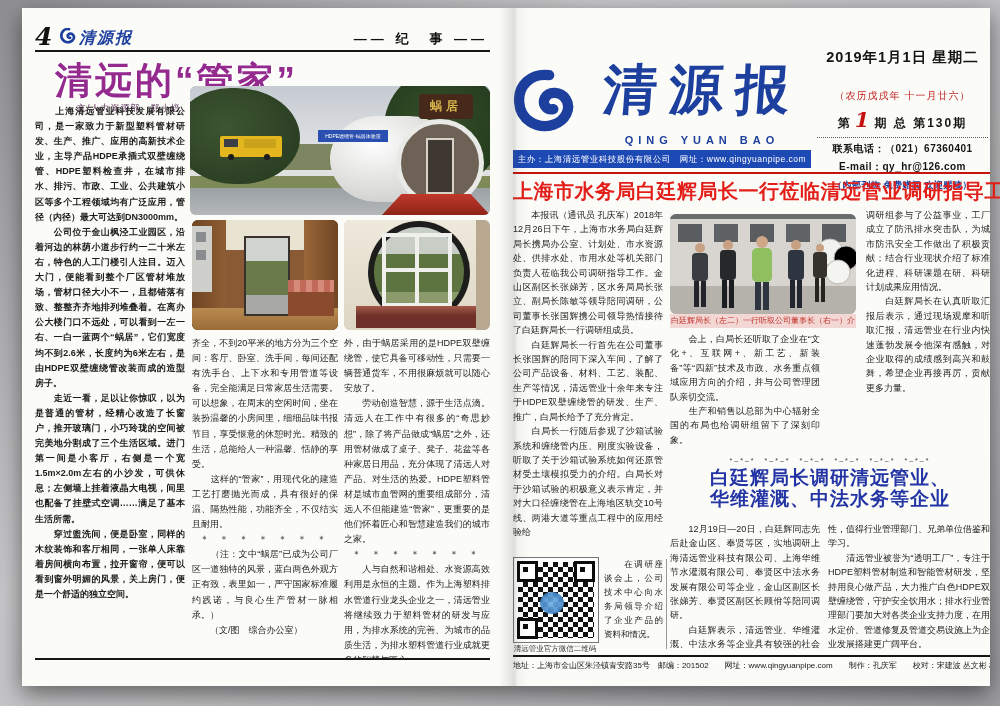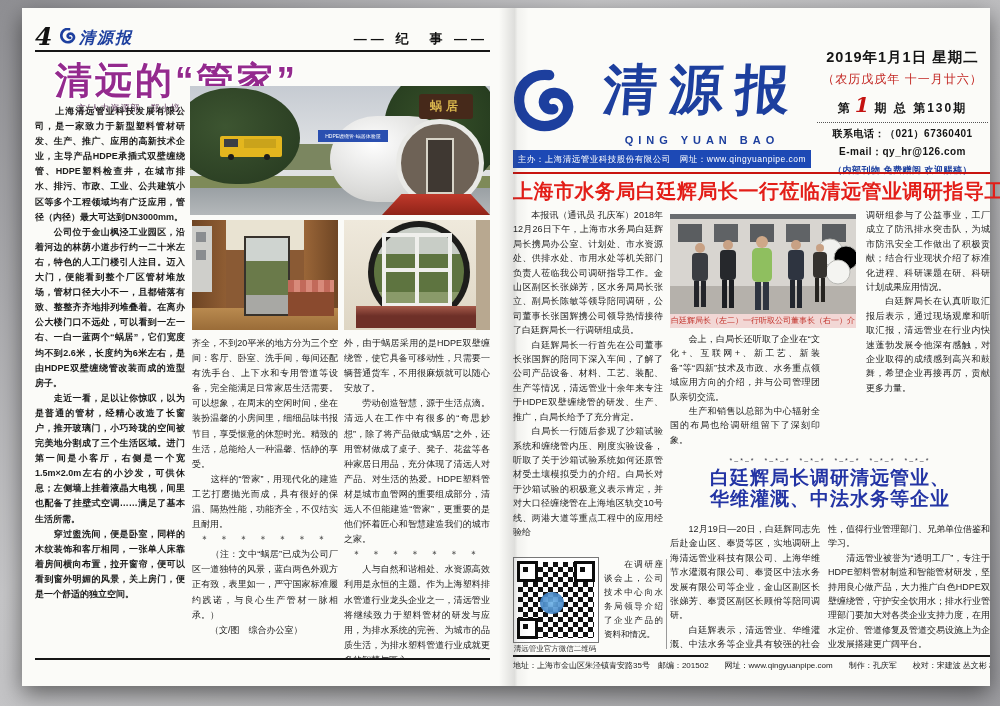--- a/index.html
+++ b/index.html
@@ -20,21 +20,21 @@
   #lp-header{left:13px;top:18px;width:455px;height:24px;border-bottom:2px solid #161616;}
   #lp-pagenum{position:absolute;left:0;top:-4px;font:italic bold 25px "DejaVu Serif",serif;color:#111;}
   #lp-minilogo{position:absolute;left:25px;top:2px;width:16px;height:16px;}
   #lp-papername{position:absolute;left:44px;top:2px;font:italic bold 16px "DejaVu Serif",serif;color:#1d3f9e;letter-spacing:2px;}
   #lp-section{position:absolute;right:2px;top:4px;font-weight:bold;font-size:13px;letter-spacing:4px;color:#111;}
   #lp-headline{left:33px;top:48px;width:350px;font-weight:bold;font-size:37px;letter-spacing:3px;color:#942a8e;
     text-shadow:1.5px 0 #fff,-1.5px 0 #fff,0 1.5px #fff,0 -1.5px #fff,1px 1px 0 #fff;white-space:nowrap;}
   #lp-byline{left:55px;top:94px;width:300px;font-size:9px;color:#5a3358;letter-spacing:1px;}
   #lp-bottomrule{left:13px;top:650px;width:455px;border-top:2px solid #161616;}
   
-  .ph{position:absolute;overflow:hidden;background:#ccc;}
+  .ph{position:absolute;overflow:hidden;background:#ccc;border-radius:6px;}
   
   .pa-sky{left:0;top:0;width:100%;height:100%;background:linear-gradient(#c6cbd2,#e2e4e6 55%,#d8dad6);}
   .pa-band{left:0;top:58px;width:100%;height:26px;background:#7b8660;}
   .pa-treeL{left:-14px;top:2px;width:124px;height:96px;border-radius:46% 54% 50% 50%;
     background:radial-gradient(ellipse at 40% 40%,#3d5531,#2b3f23 75%);}
   .pa-treeR{left:194px;top:-18px;width:118px;height:120px;border-radius:50%;
     background:radial-gradient(ellipse at 45% 45%,#375029,#243a1e 75%);}
   .pa-grass{left:0;top:90px;width:100%;height:16px;background:#7e8a58;}
   .pa-road{left:0;top:102px;width:100%;height:27px;background:linear-gradient(#9aa0a4,#b6bабc,#b4b8ba);background:linear-gradient(#9aa0a4,#b4b8ba);}
   .pa-truck{left:30px;top:50px;width:62px;height:21px;background:#e3b61e;border-radius:2px;}
@@ -79,21 +79,21 @@
   .pc-edge{left:132px;top:0;width:14px;height:110px;background:#b8a890;}
   
   #rp-logo{left:492px;top:60px;width:62px;height:68px;}
   #rp-title{left:556px;top:46px;width:248px;height:82px;font:bold 54px "DejaVu Serif",serif;color:#1d3f9e;
     letter-spacing:12px;text-align:center;transform:skewX(-4deg);white-space:nowrap;}
   #rp-pinyin{left:556px;top:126px;width:248px;text-align:center;font-size:11px;letter-spacing:5px;color:#1d3f9e;font-weight:bold;}
   #rp-bluebar{left:491px;top:142px;width:298px;height:18px;background:#1d49b5;color:#fff;font-size:8.5px;
     line-height:18px;text-align:center;letter-spacing:.5px;}
   #rp-info{left:793px;top:40px;width:175px;text-align:center;color:#141414;}
   .rp-date{font-size:14.5px;font-weight:bold;letter-spacing:1px;}
-  .rp-lunar{font-size:12px;color:#c22420;margin-top:4px;letter-spacing:1px;}
+  .rp-lunar{font-size:10px;color:#c22420;margin-top:22px;letter-spacing:1px;}
   .rp-issue{margin-top:4px;font-size:12px;font-weight:bold;letter-spacing:2px;}
   .rp-issue .one{font:italic bold 21px "DejaVu Serif",serif;color:#c41210;padding:0 3px;}
   .rp-dotline{border-top:1.5px dotted #555;margin:5px 2px 0 2px;}
   .rp-phone,.rp-email{font-size:10px;font-weight:bold;margin-top:4px;letter-spacing:.5px;}
   .rp-note{font-size:9px;font-weight:bold;color:#1d3f9e;margin-top:5px;letter-spacing:.5px;}
   #rp-redrule{left:491px;top:164px;width:477px;border-top:2.5px solid #c8140f;}
   #rp-headline1{left:491px;top:170px;width:477px;text-align:center;font-size:20px;font-weight:900;
     color:#e31e18;letter-spacing:.5px;white-space:nowrap;}
   
   #rp-caption{left:648px;top:306px;width:186px;height:14px;background:#f2d7d5;color:#c03028;

